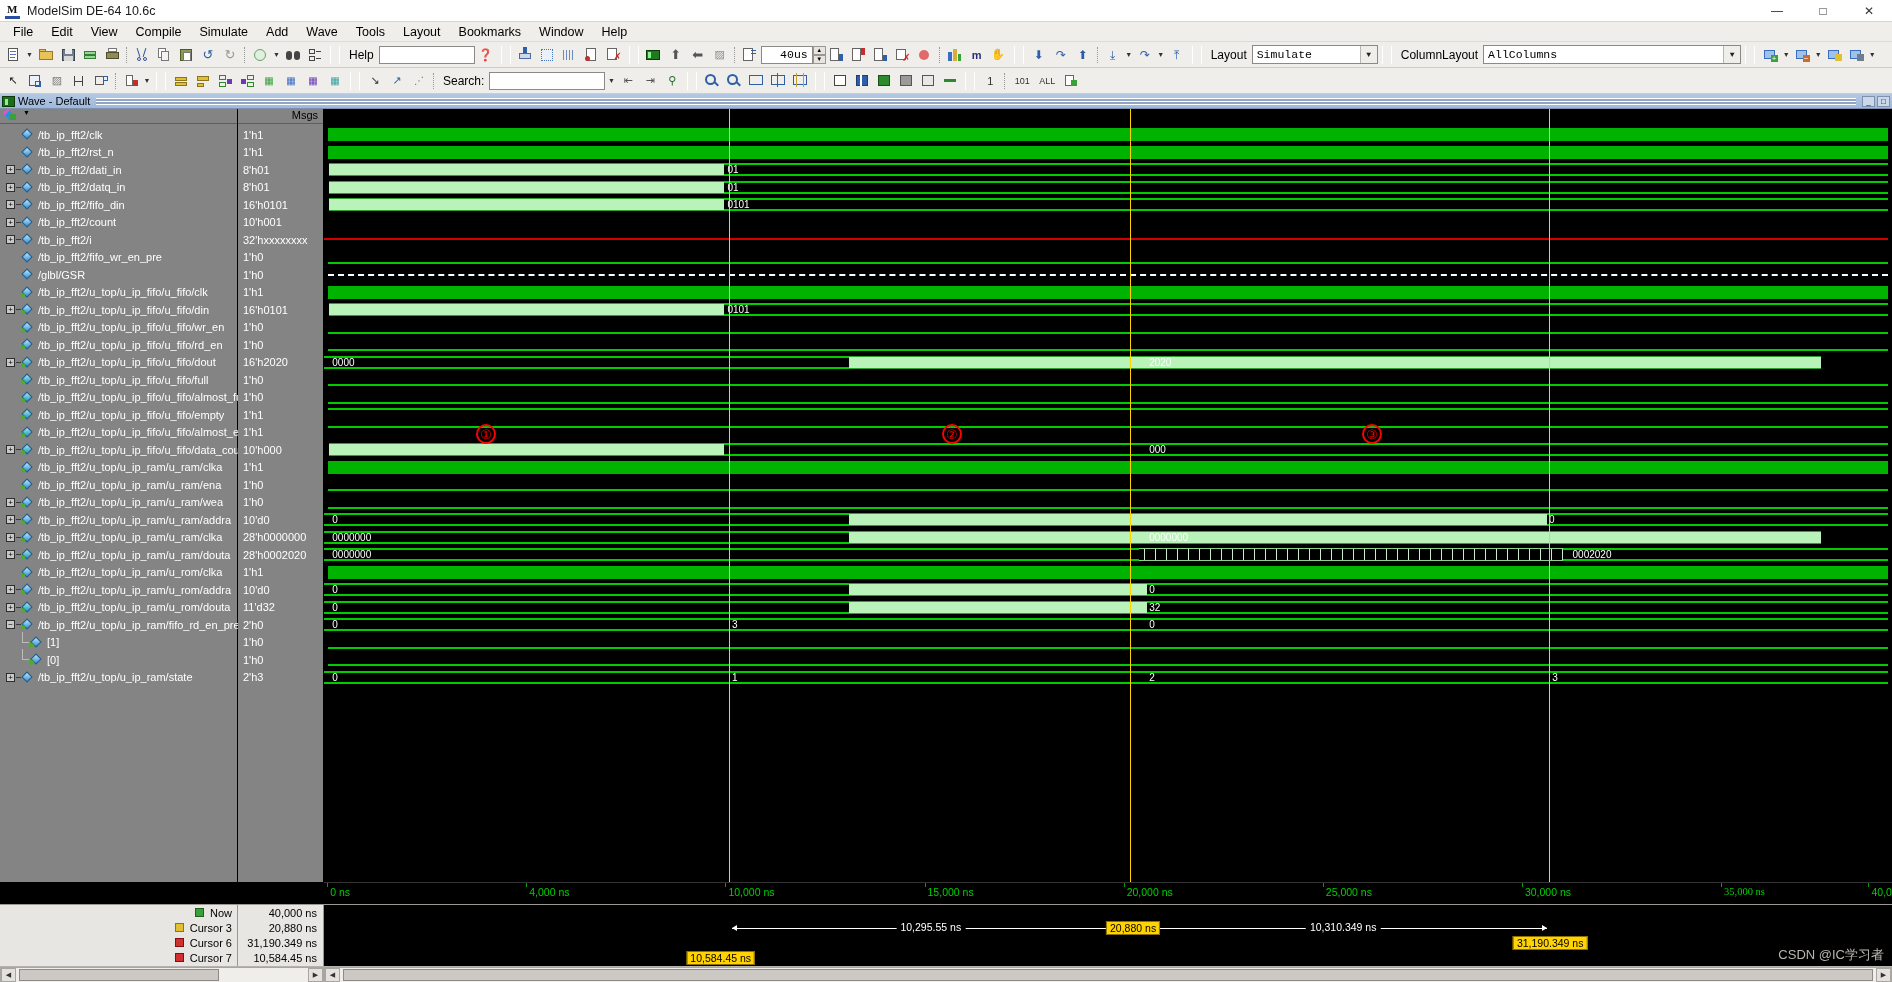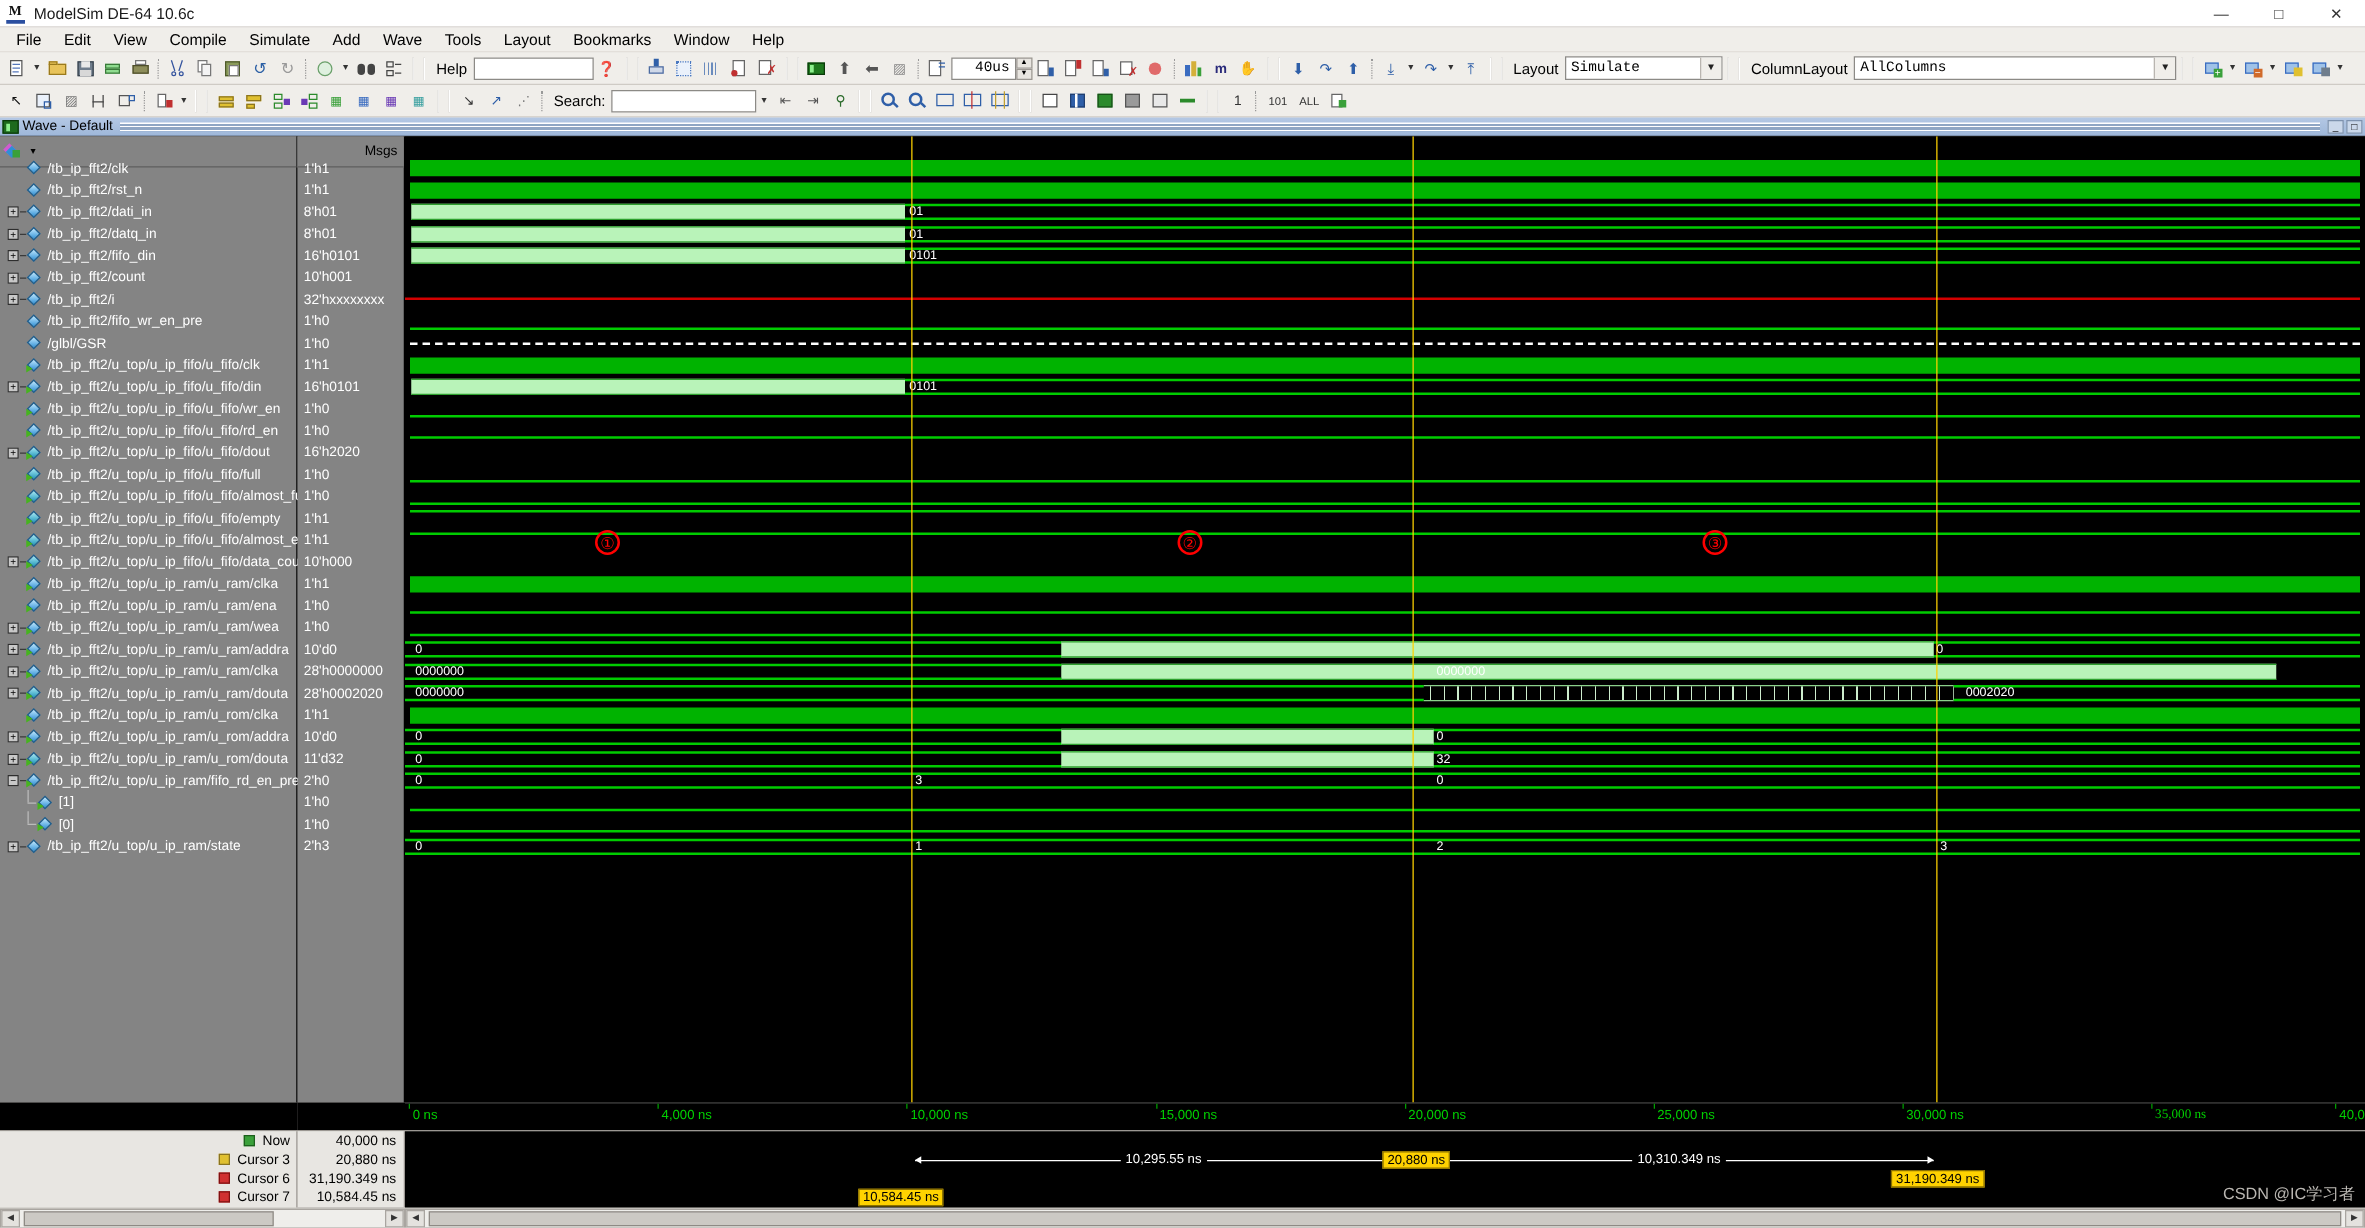--- a/index.html
+++ b/index.html
@@ -87,22 +87,22 @@
     font-size: 8px; line-height: 9px; text-align: center; color: #000; flex: none; }
 
   
   .wavearea { flex: 1; display: flex; position: relative; background: #000; overflow: hidden; }
 
   .names-pane { width: 238px; background: #848484; position: relative; flex: none; border-right: 1px solid #000; }
   .vals-pane  { width: 86px;  background: #848484; position: relative; flex: none; border-right: 1px solid #000; }
   .wave-pane  { flex: 1; background: #000; position: relative; overflow: hidden; }
 
   .pane-head {
-    height: 25px; background: #848484; border-bottom: 1px solid #5e5e5e;
-    display: flex; align-items: center; position: relative;
+    height: 15px; background: #848484; border-bottom: 1px solid #5e5e5e;
+    display: flex; align-items: flex-start; position: relative;
   }
   .pane-head .hico { width: 14px; height: 12px; margin-left: 4px; position: relative; flex:none; }
   .pane-head .hcaret { margin-left: 5px; font-size: 7px; color: #000; }
   .msgs-label { width: 100%; text-align: right; padding-right: 5px; font-size: 11px; color: #000; }
 
   .rows { position: absolute; top: 17px; left: 0; right: 0; bottom: 0; }
   .row {
     height: 17.5px; display: flex; align-items: center; font-size: 11px; color: #ffffff; white-space: nowrap;
   }
   .row .indent { flex: none; }
@@ -1109,31 +1109,42 @@
             <div class="bus" style="left: 0.3%; width: 25.2%;"></div>
             <div class="bus-dark" style="left: 25.5%; right: 4px;"></div>
             <div class="bus-label" style="left: 25.6%;">0101</div>
           </div>
           <div class="wv" style="top: 192.5px;">
             <div class="line-h" style="left: 4px; right: 4px; top: 13px;"></div>
           </div>
           <div class="wv" style="top: 210px;">
             <div class="line-h" style="left: 4px; right: 4px; top: 13px;"></div>
           </div>
+          <div class="wv" style="top: 227.5px;">
+            <div class="bus" style="left: 33.5%; right: 4.5%;"></div>
+            <div class="bus-dark" style="left: 0px; width: 33.5%;"></div>
+            <div class="bus-label" style="left: 0.4%;">0000</div>
+            <div class="bus-label" style="left: 52.5%;">2020</div>
+          </div>
           <div class="wv" style="top: 245px;">
             <div class="line-h" style="left: 4px; right: 4px; top: 13px;"></div>
           </div>
           <div class="wv" style="top: 262.5px;">
             <div class="line-h" style="left: 4px; right: 4px; top: 13px;"></div>
           </div>
           <div class="wv" style="top: 280px;">
             <div class="line-h" style="left: 4px; right: 4px; top: 2px;"></div>
           </div>
           <div class="wv" style="top: 297.5px;">
             <div class="line-h" style="left: 4px; right: 4px; top: 2px;"></div>
+          </div>
+          <div class="wv" style="top: 315px;">
+            <div class="bus" style="left: 0.3%; width: 25.2%;"></div>
+            <div class="bus-dark" style="left: 25.5%; right: 4px;"></div>
+            <div class="bus-label" style="left: 52.5%;">000</div>
           </div>
           <div class="wv" style="top: 332.5px;">
             <div class="green-band"></div>
           </div>
           <div class="wv" style="top: 350px;">
             <div class="line-h" style="left: 4px; right: 4px; top: 13px;"></div>
           </div>
           <div class="wv" style="top: 367.5px;">
             <div class="line-h" style="left: 4px; right: 4px; top: 13px;"></div>
           </div>

